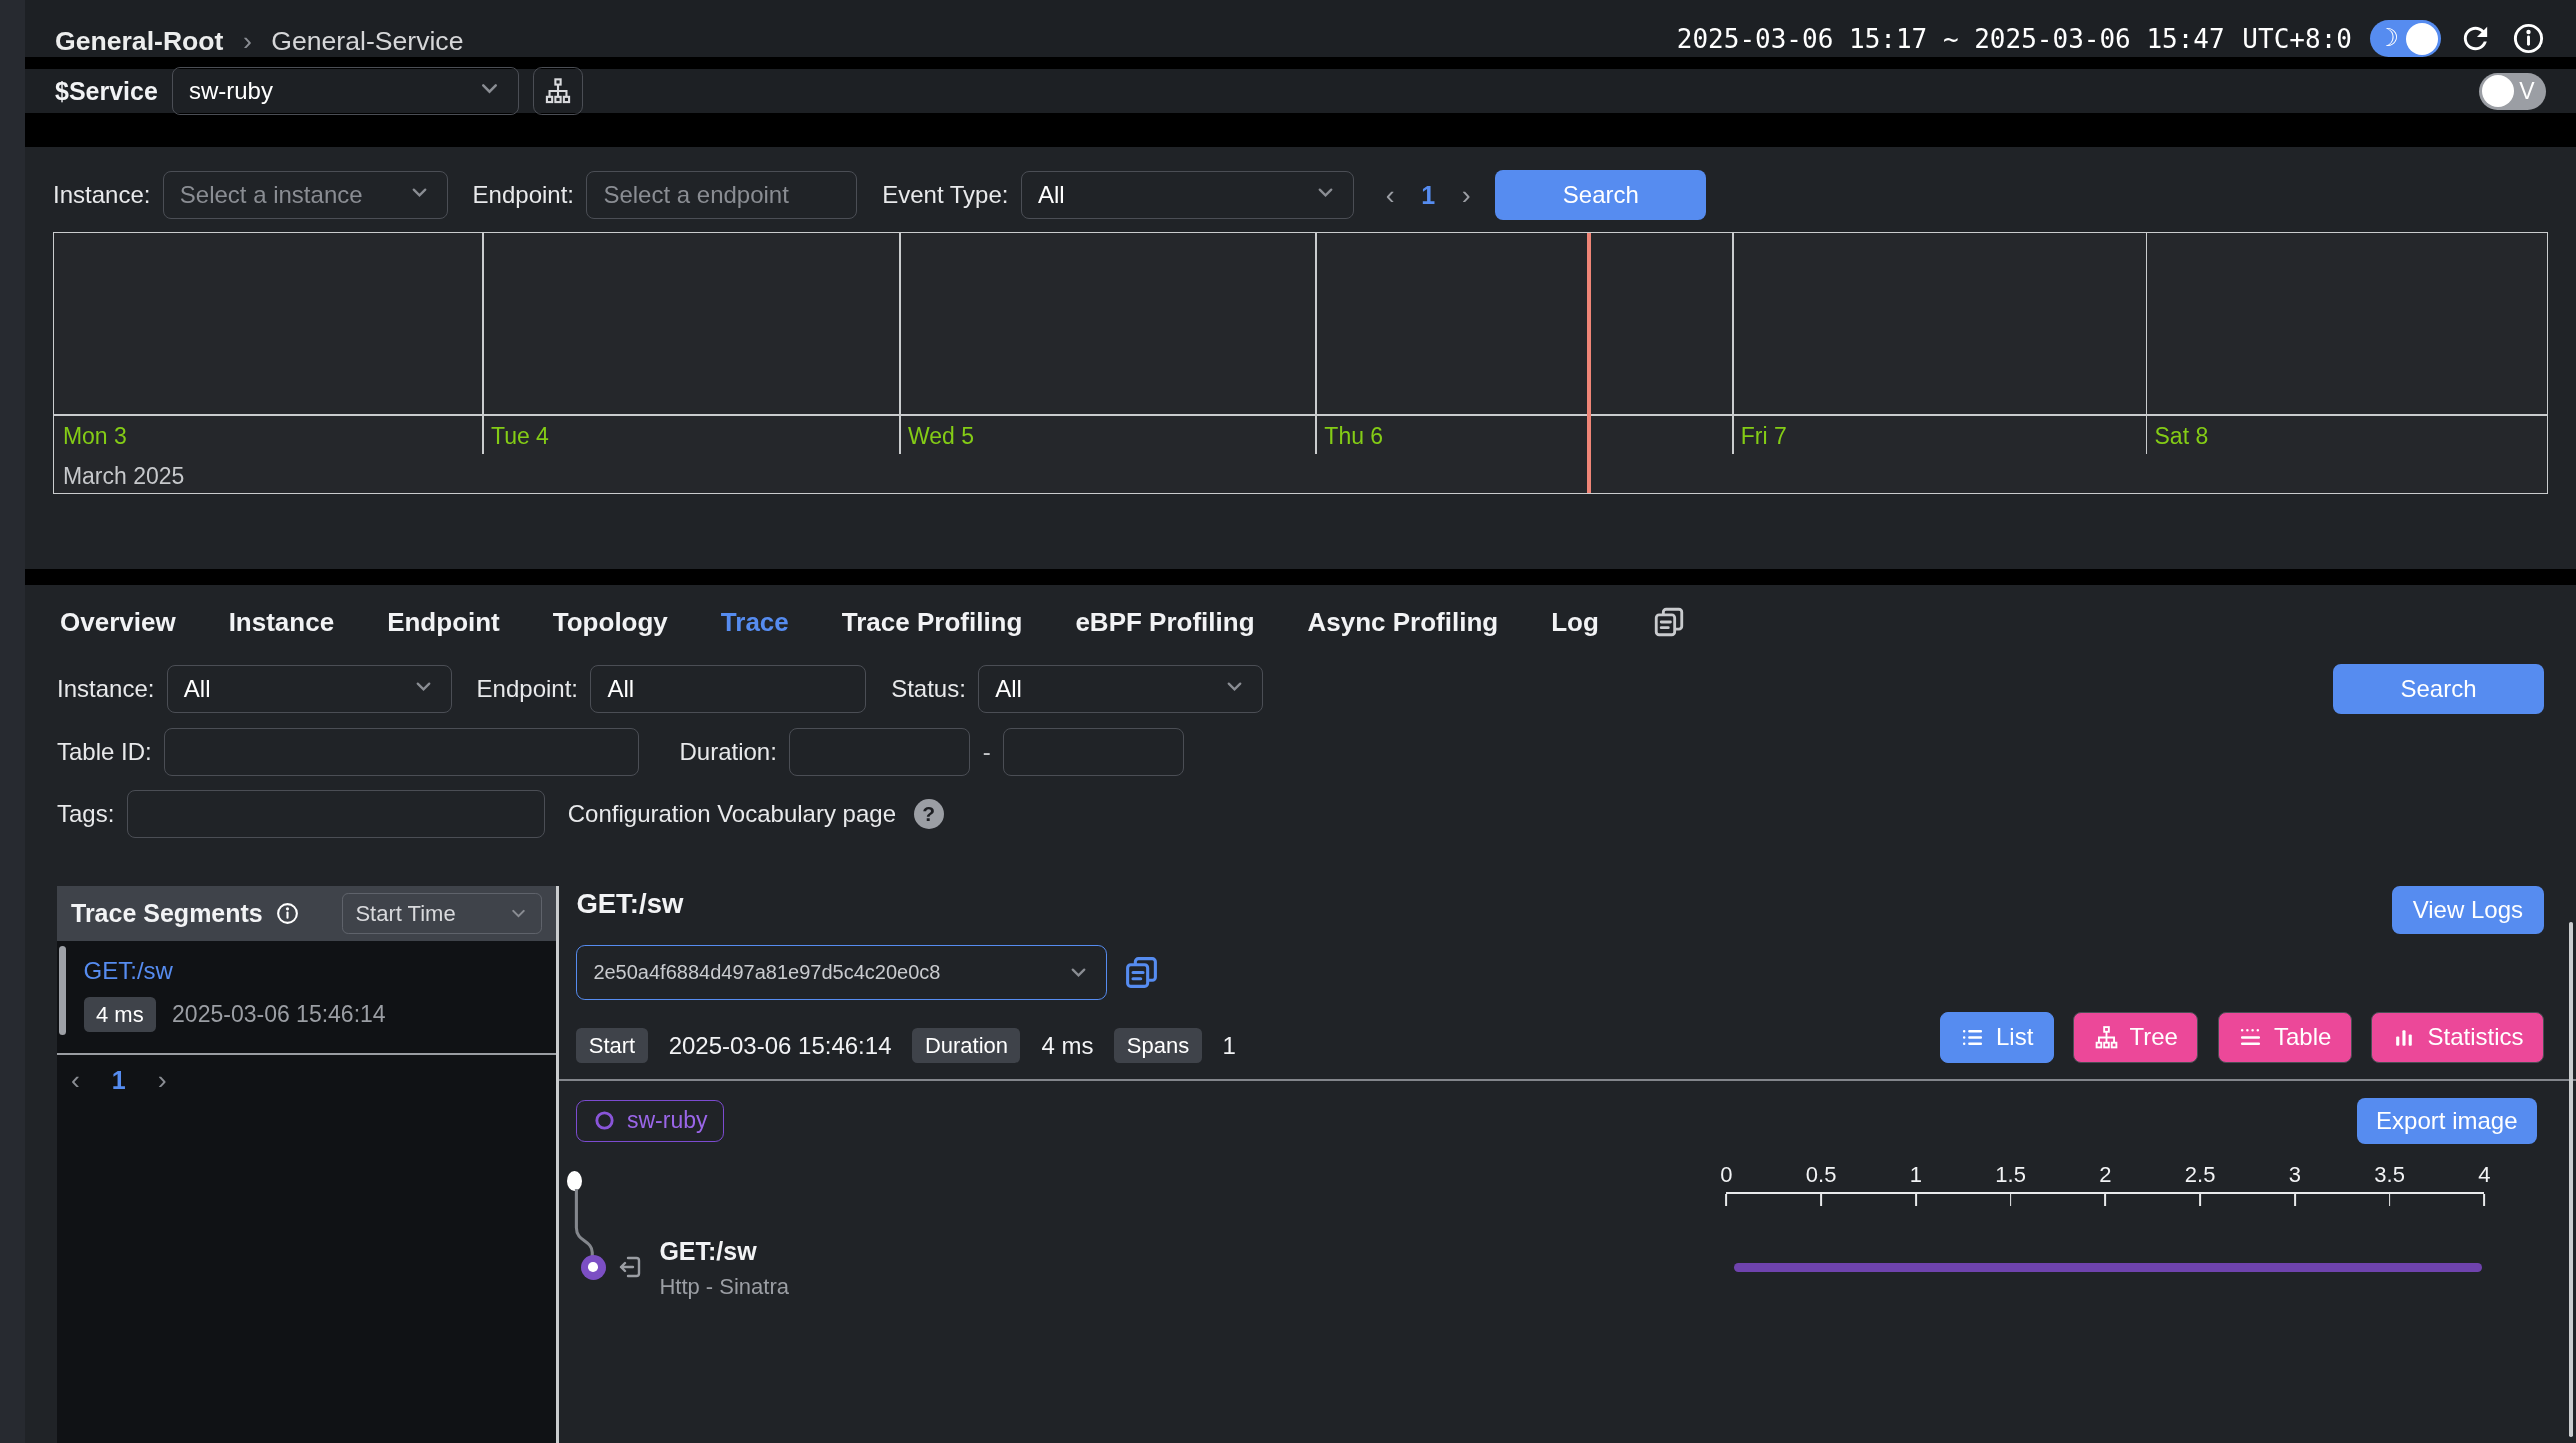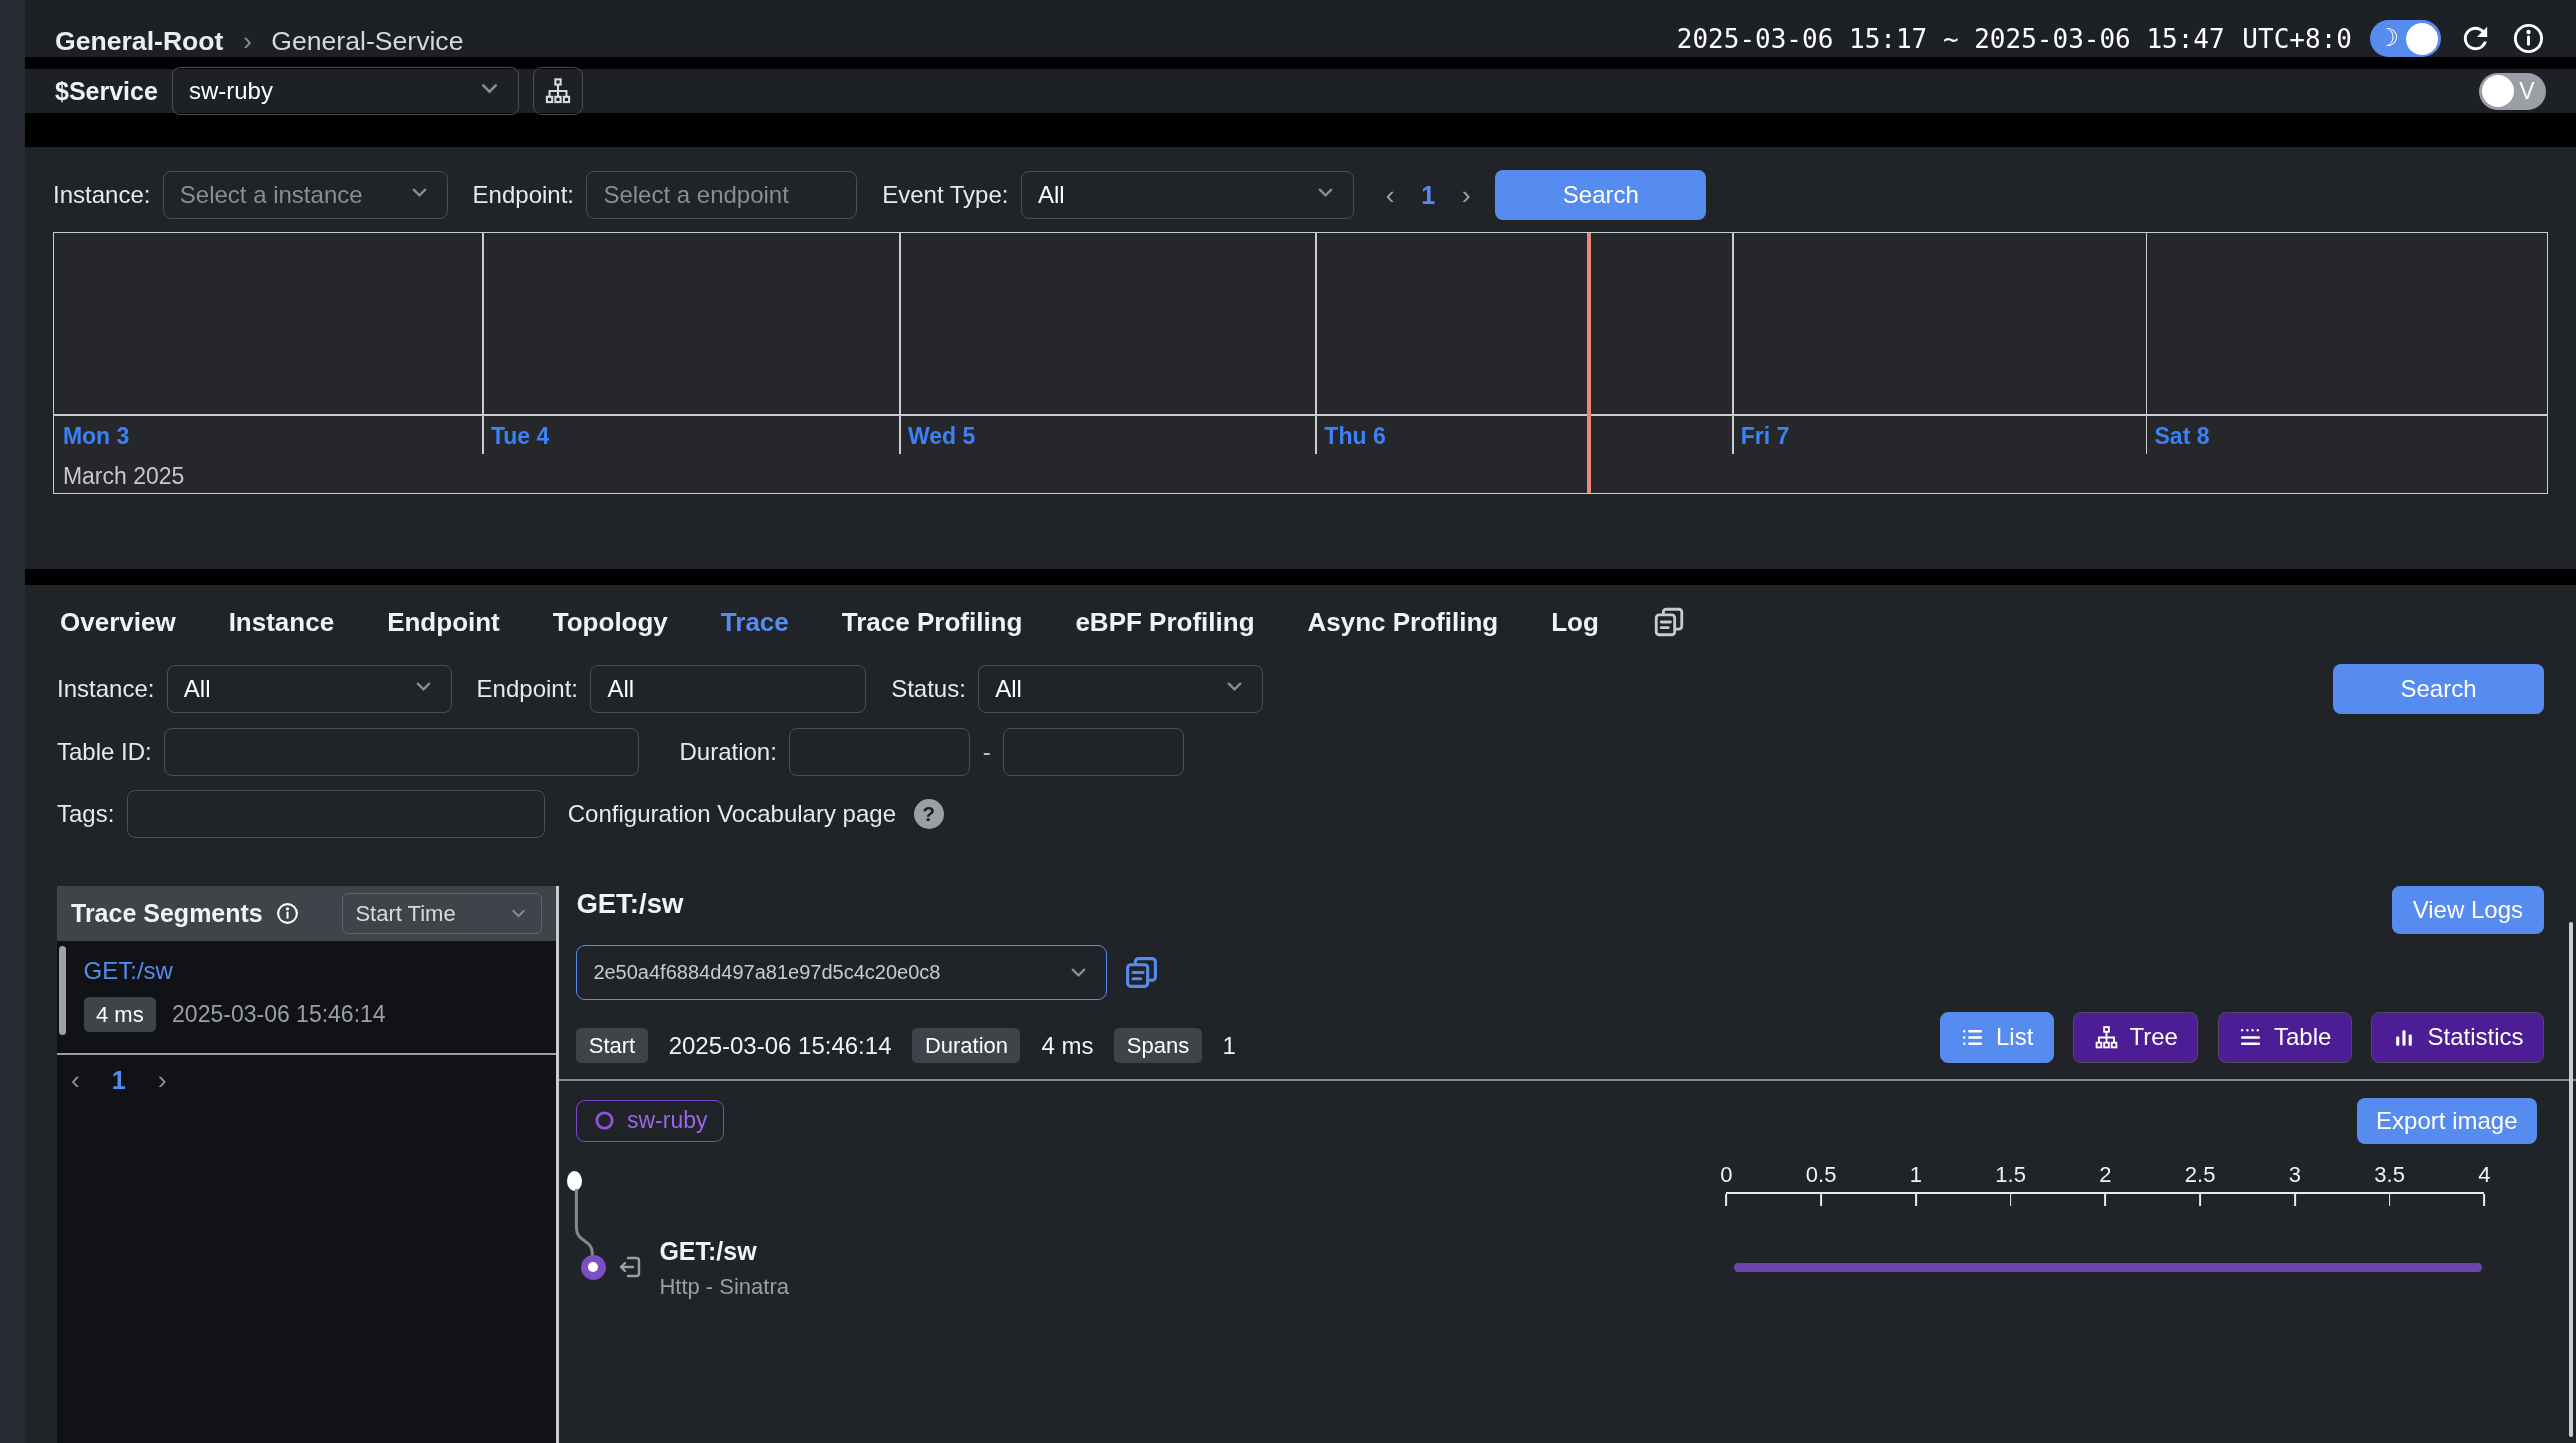--- a/index.html
+++ b/index.html
@@ -59,21 +59,21 @@
   .pager { display:flex; align-items:center; gap:26.6px; margin-left:19.5px; font-size:26.6px; color:#9b9ea4; }
   .pager .page { color:#568cf0; font-weight:bold; font-size:25px; }
   .btn-blue { height:50px; background:#568cf0; color:#fff; border:none; border-radius:8px;
               font-size:24px; font-family:"Liberation Sans",sans-serif; display:flex; align-items:center; justify-content:center; }
 
   
   .calendar { position:absolute; left:28px; right:28px; top:85px; height:262px; border:1.8px solid #caccce; background:#25272b; }
   .cal-divider { position:absolute; left:0; right:0; top:181px; height:1.8px; background:#caccce; }
   .cal-vline { position:absolute; top:0; width:1.8px; height:221px; background:#caccce; }
   .cal-redline { position:absolute; top:0; bottom:0; width:3.5px; background:#ef8577; }
-  .cal-day { position:absolute; top:190px; font-size:23px; color:#3b82f6;font-weight:bold; }
+  .cal-day { position:absolute; top:190px; font-size:23px; color:#84cc16; }
   .cal-month { position:absolute; left:8.9px; top:230px; font-size:23px; color:#c6c8cb; }
 
   
   .tabs { display:flex; align-items:center; gap:53px; height:74px; padding-left:35px; font-size:26px; font-weight:600; }
   .tab { color:#f2f3f5; cursor:pointer; }
   .tab.active { color:#568cf0; }
   .tabs .copy-icon { color:#c9cbce; display:flex; }
 
   
   .trace-filters { padding:5.3px 32px 0; display:flex; flex-direction:column; gap:14px; }
@@ -109,21 +109,21 @@
   .detail-title { font-size:27.5px; font-weight:bold; padding-top:1.8px; }
   .view-logs { padding:0 21px; height:48px; }
   .trace-select-row { margin-top:10.6px; display:flex; align-items:center; gap:16px; }
   .trace-select { width:531px; height:55px; border:1.8px solid #568cf0; border-radius:8.9px; display:flex;
                   align-items:center; padding:0 16px; font-size:20px; color:#c9cbcf; }
   .copy-blue { color:#568cf0; display:flex; }
   .meta-row { margin-top:12.4px; display:flex; align-items:flex-end; }
   .meta-left { display:flex; align-items:center; gap:21px; font-size:24px; }
   .views { margin-left:auto; display:flex; gap:19.5px; }
   .view-btn { height:51px; border-radius:8px; padding:0 19.5px; display:flex; align-items:center; gap:10.6px;
-              font-size:24px; color:#fff; background:#4c1d95; border:1.8px solid #4b4e55; }
+              font-size:24px; color:#fff; background:#ec4899; border:1.8px solid #4b4e55; }
   .view-btn.active { background:#568cf0; border-color:#568cf0; }
   .detail-divider { margin:16px -32px 0 -17.7px; height:1.8px; background:#83868c; }
 
   
   .span-area { position:relative; height:390px; }
   .svc-chip { position:absolute; left:0; top:19.5px; border:1.8px solid #7c4bd0; border-radius:8.9px;
               padding:6.2px 16px; display:flex; align-items:center; gap:10.6px; color:#9a66e8; font-size:23px; }
   .export-btn { position:absolute; right:7px; top:17.7px; padding:0 19.5px; height:46px; }
   .axis { position:absolute; left:1150px; width:758px; top:81px; height:46px; }
   .axis-label { position:absolute; top:0; transform:translateX(-50%); font-size:22px; color:#f2f3f5; }

